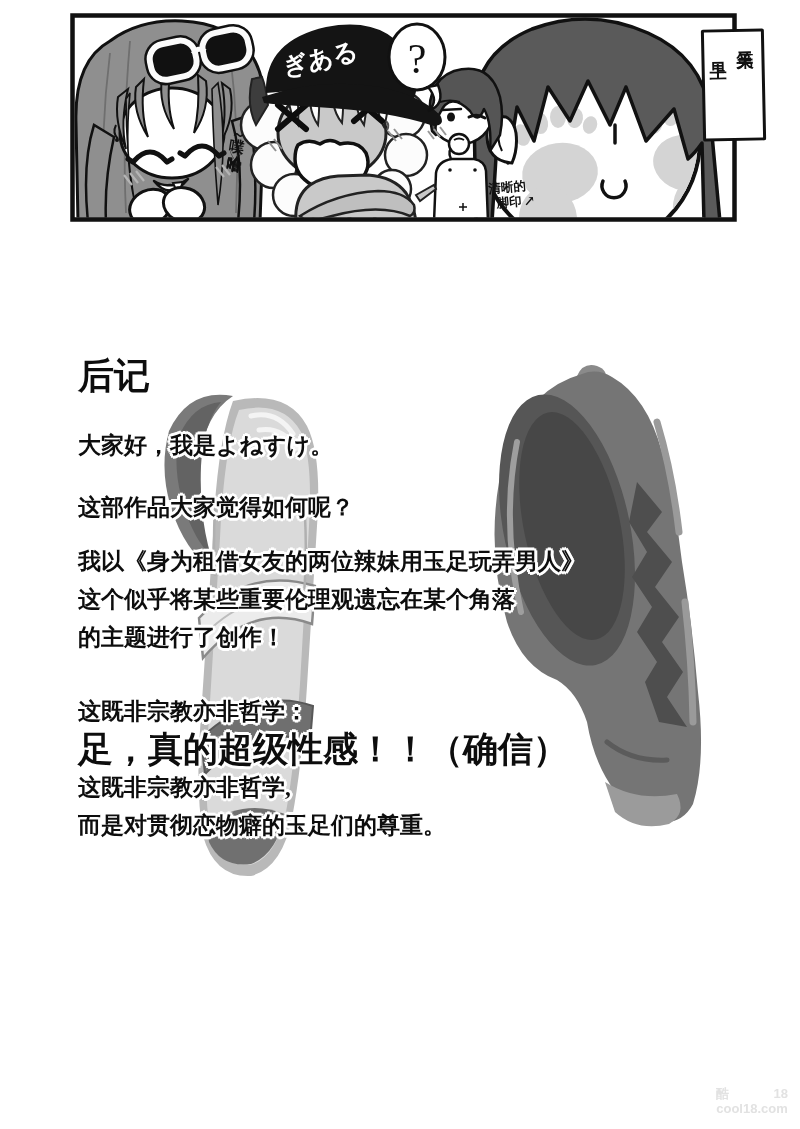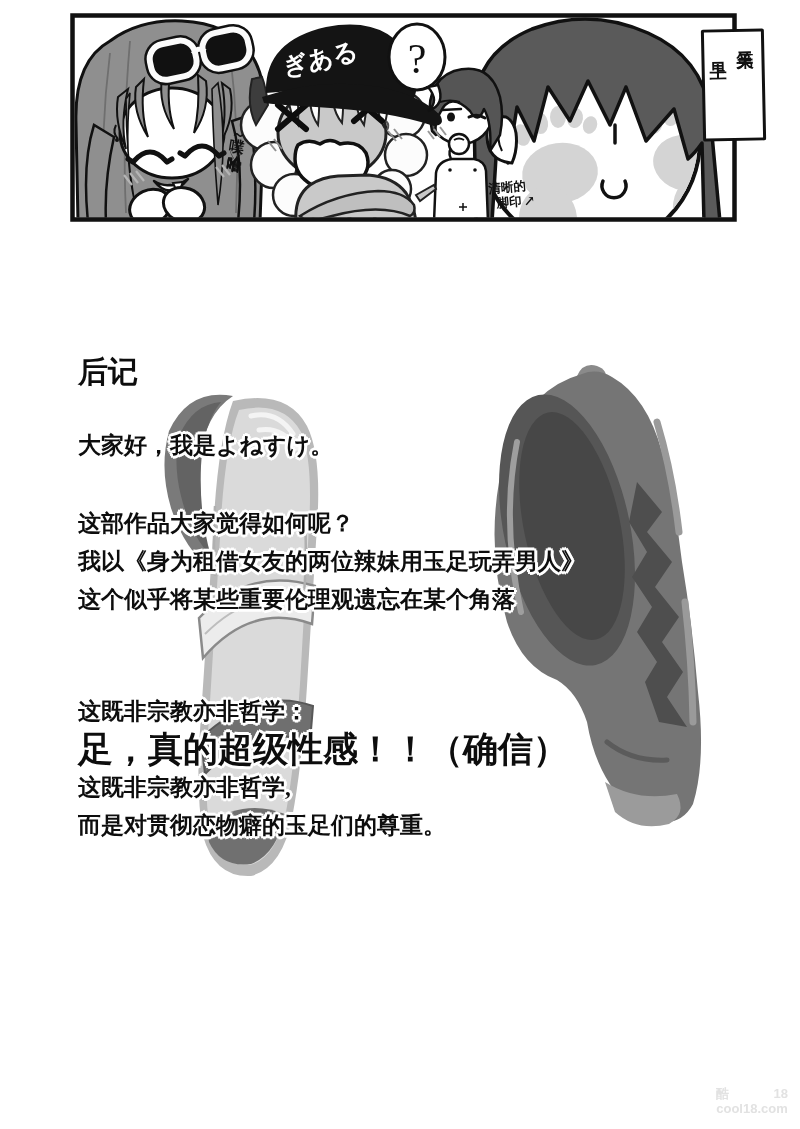--- a/index.html
+++ b/index.html
@@ -38,24 +38,24 @@
   .shoe-svg { position:absolute; z-index:1; }
   #sandal { left:155px; top:386px; width:180px; height:500px; }
   #boot   { left:487px; top:362px; width:222px; height:500px; }
   .aft { position:absolute; left:78px; z-index:2; color:#0d0d0d; white-space:nowrap;
     text-shadow:
       -2px -2px 0 #fff, -2px 0 0 #fff, -2px 2px 0 #fff,
        0 -2px 0 #fff,   0 2px 0 #fff,
        2px -2px 0 #fff, 2px 0 0 #fff, 2px 2px 0 #fff,
       -3px 0 0 #fff, 3px 0 0 #fff, 0 -3px 0 #fff, 0 3px 0 #fff;
   }
-  .aft-title { top:352px; font-size:30px; font-weight:800; }
+  .aft-title { top:352px; font-size:36px; font-weight:800; }
   .aft-line  { font-size:23px; font-weight:600; }
   .aft-bold  { top:726px; font-size:35px; font-weight:900; }
-  .t430{top:430px}.t508{top:508px}.t546{top:546px}.t584{top:584px}.t622{top:622px}
+  .t430{top:430px}.t508{top:492px}.t546{top:546px}.t584{top:584px}.t622{top:622px}
   .t696{top:696px}.t772{top:772px}.t810{top:810px}
   
   .watermark {
     position:absolute; left:708px; top:1086px; width:88px; z-index:2;
     color:#e2e2e2; font-family:"Liberation Sans","DejaVu Sans",sans-serif;
     font-weight:bold; font-size:13px; line-height:15px; text-align:center;
   }
   .watermark .wm1 { display:flex; justify-content:space-between; padding:0 8px; }
 </style>
 </head>
@@ -252,20 +252,21 @@
       <path d="M 118,420 Q 150,440 190,432 Q 200,452 182,462 Q 150,470 128,450 Z" fill="#9b9b9b"></path>
       <path d="M 120,380 Q 145,400 180,398" fill="none" stroke="#5b5b5b" stroke-width="5" stroke-linecap="round"></path>
     </g>
   </svg>
 
   <h1 class="aft aft-title">后记</h1>
   <p class="aft aft-line t430">大家好，我是よねすけ。</p>
   <p class="aft aft-line t508">这部作品大家觉得如何呢？</p>
   <p class="aft aft-line t546">我以《身为租借女友的两位辣妹用玉足玩弄男人》</p>
   <p class="aft aft-line t584">这个似乎将某些重要伦理观遗忘在某个角落</p>
+  <p class="aft aft-line t622">的主题进行了创作！</p>
   <p class="aft aft-line t696">这既非宗教亦非哲学：</p>
   <p class="aft aft-bold">足，真的超级性感！！（确信）</p>
   <p class="aft aft-line t772">这既非宗教亦非哲学,</p>
   <p class="aft aft-line t810">而是对贯彻恋物癖的玉足们的尊重。</p>
 
   <div class="watermark">
     <div class="wm1">
       <span>酷</span>
       <span>18</span>
     </div>

